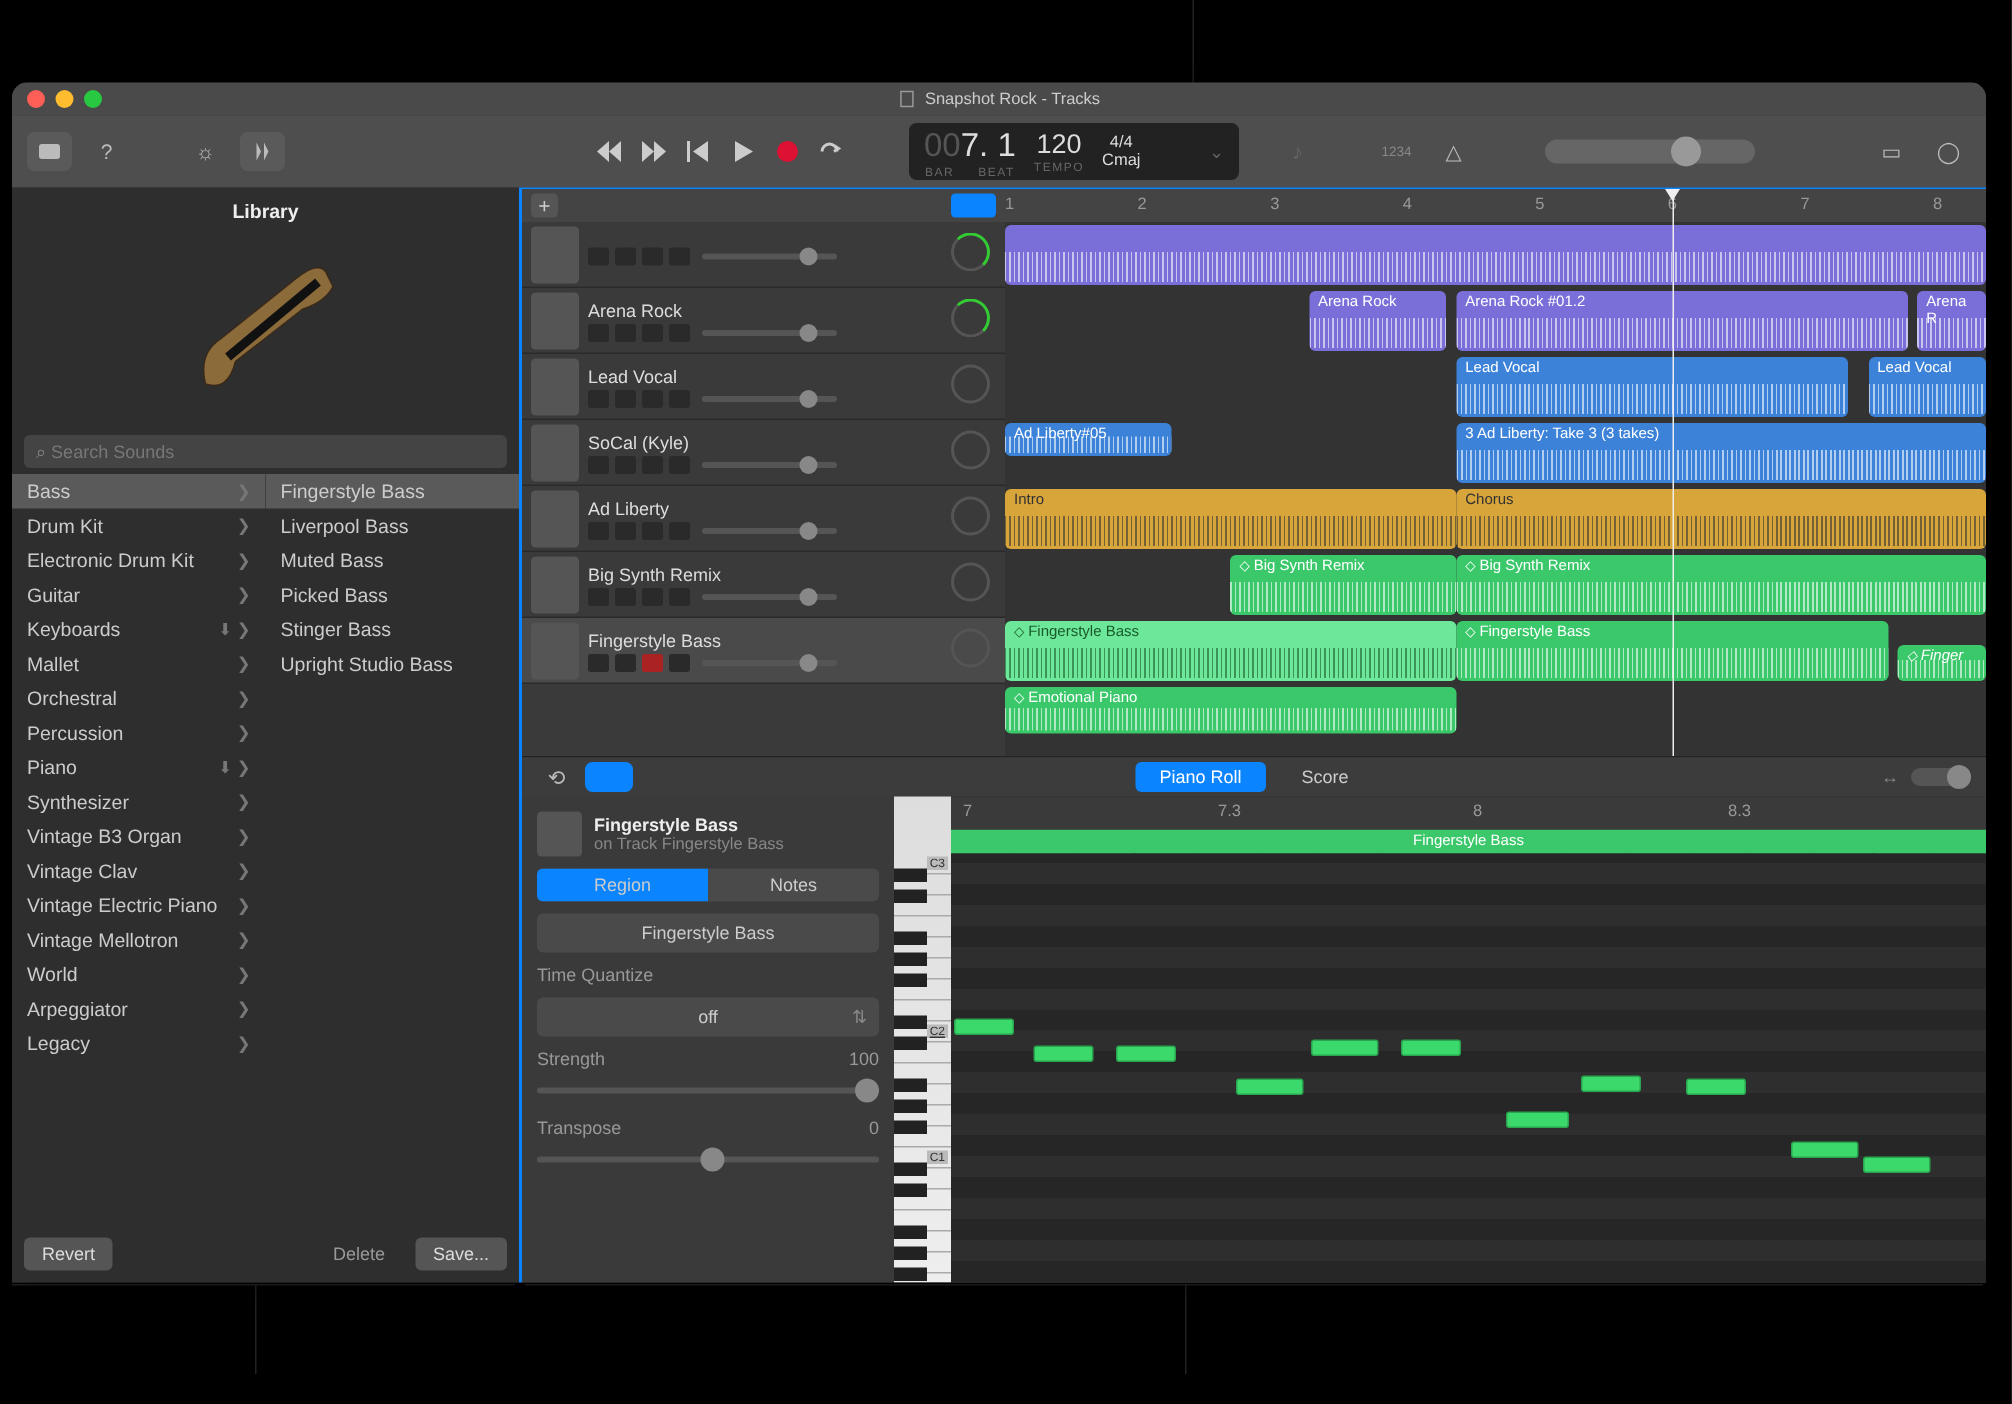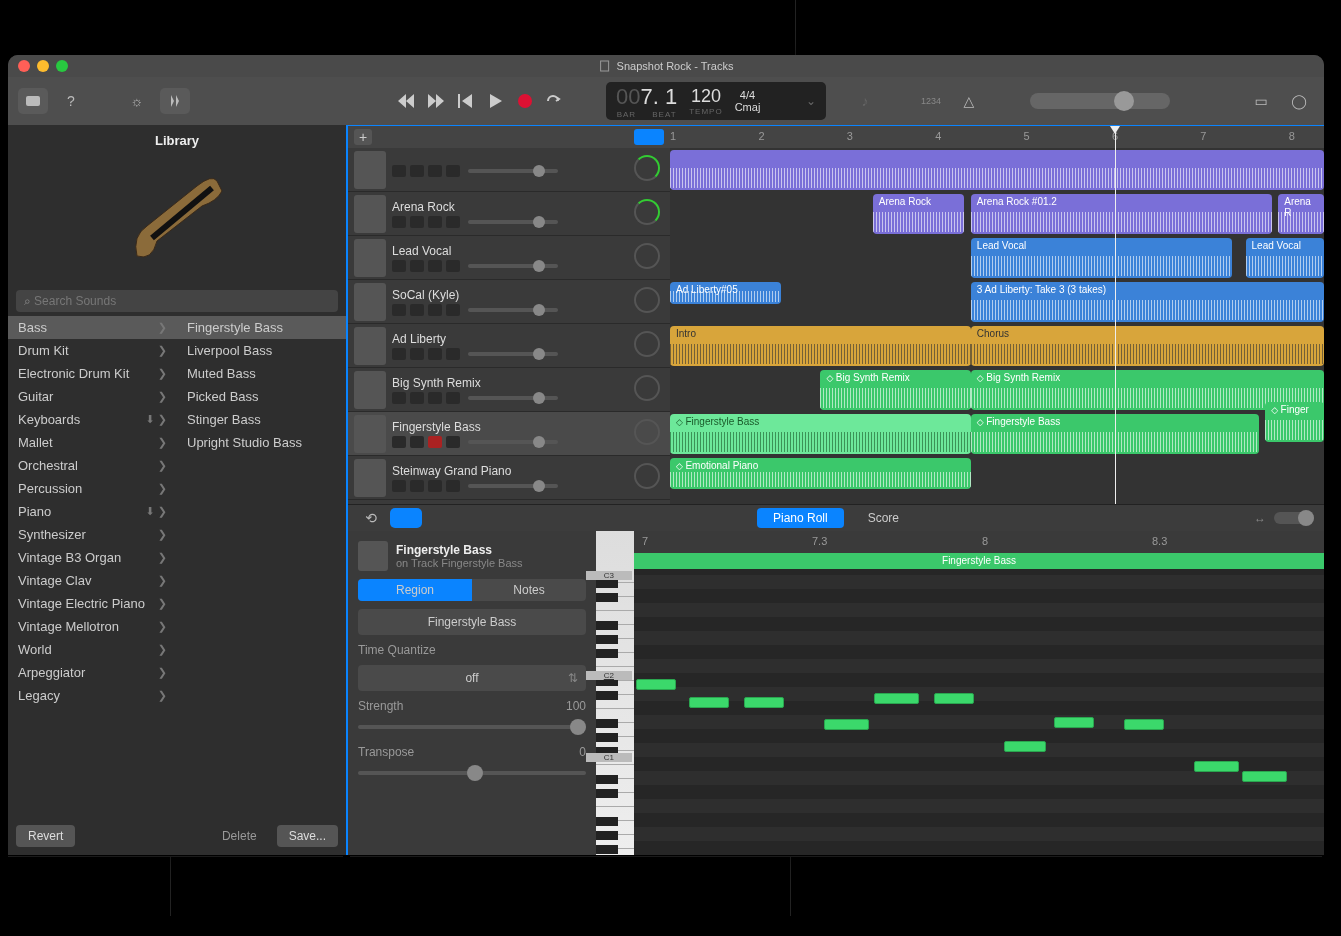--- a/index.html
+++ b/index.html
@@ -87,21 +87,21 @@
 .ed-field { background: #4a4a4a; border-radius: 4px; padding: 6px; text-align: center; }
 .ed-param { display: flex; justify-content: space-between; color: #999; font-size:12px;}
 .ed-slider { height: 4px; background: #555; border-radius: 2px; position: relative; margin:4px 0 8px;}
 .ed-slider::after{content:'';position:absolute;top:-6px;width:16px;height:16px;background:#888;border-radius:50%;}
 .ed-slider.full::after{right:0;} .ed-slider.mid::after{left:48%;}
 
 .piano-roll { flex: 1; display: flex; background: #2a2a2a; }
 .keys { width: 38px; background: linear-gradient(#ddd,#eee); position:relative; }
 .keys .k { position:absolute; left:0; right:0; height:14px; border-bottom:1px solid #aaa;}
 .keys .bk { position:absolute; left:0; width:22px; height:9px; background:#222;}
-.keys .lab { position:absolute; right:2px; font-size:8px; color:#333; background:#bbb; padding:0 18px;}
+.keys .lab { position:absolute; right:2px; font-size:8px; color:#333; background:#bbb; padding:0 2px;}
 .roll { flex: 1; position: relative; background: #2e2e2e;}
 .roll-ruler{height:22px;background:#3a3a3a;color:#999;font-size:11px;position:relative;}
 .roll-ruler span{position:absolute;top:4px;}
 .roll-region-bar{height:16px;background:#3bc86b;color:#fff;font-size:10px;text-align:center;line-height:16px;}
 .grid { position:absolute; top:38px; left:0;right:0;bottom:0;
  background-image: repeating-linear-gradient(0deg, #262626 0, #262626 14px, #2e2e2e 14px, #2e2e2e 28px),
  repeating-linear-gradient(90deg, transparent 0, transparent 40px, #383838 40px, #383838 41px);}
 .note { position:absolute; height:11px; background:#3bd86b; border:1px solid #2aa54f; border-radius:2px;}
 
 .callout-v { position:absolute; width:1px; background:#222;}
@@ -385,34 +385,20 @@
                 <div class="tpan"></div>
               </div>
               <div class="track-h sel">
                 <div class="ticon"></div>
                 <div class="tinfo">
                   <div class="tname">Fingerstyle Bass</div>
                   <div class="tctrl">
                     <span class="mm"></span>
                     <span class="mm"></span>
                     <span class="mm rec"></span>
-                    <span class="mm"></span>
-                    <div class="tvol"></div>
-                  </div>
-                </div>
-                <div class="tpan"></div>
-              </div>
-              <div class="track-h">
-                <div class="ticon"></div>
-                <div class="tinfo">
-                  <div class="tname">Steinway Grand Piano</div>
-                  <div class="tctrl">
-                    <span class="mm"></span>
-                    <span class="mm"></span>
-                    <span class="mm"></span>
                     <span class="mm"></span>
                     <div class="tvol"></div>
                   </div>
                 </div>
                 <div class="tpan"></div>
               </div>
             </div>
         </div>
         <div class="timeline">
           <div class="ruler" id="ruler">
@@ -435,21 +421,21 @@
               <div class="region blue" style="top: 112px; height: 40px; left: 300.84px; width: 261.6px;">Lead Vocal<div class="wave"></div></div>
               <div class="region blue" style="top: 112px; height: 40px; left: 575.52px; width: 78.48px;">Lead Vocal<div class="wave"></div></div>
               <div class="region blue" style="top: 156px; height: 22px; left: 0px; width: 111.18px;">Ad Liberty#05<div class="wave"></div></div>
               <div class="region blue" style="top: 156px; height: 40px; left: 300.84px; width: 353.16px;">3  Ad Liberty: Take 3 (3 takes)<div class="wave"></div></div>
               <div class="region yellow" style="top: 200px; height: 40px; left: 0px; width: 300.84px;">Intro<div class="wave"></div></div>
               <div class="region yellow" style="top: 200px; height: 40px; left: 300.84px; width: 353.16px;">Chorus<div class="wave"></div></div>
               <div class="region green" style="top: 244px; height: 40px; left: 150.42px; width: 150.42px;"><span style="font-size:9px;">◇ </span>Big Synth Remix<div class="wave"></div></div>
               <div class="region green" style="top: 244px; height: 40px; left: 300.84px; width: 353.16px;"><span style="font-size:9px;">◇ </span>Big Synth Remix<div class="wave"></div></div>
               <div class="region green sel" style="top: 288px; height: 40px; left: 0px; width: 300.84px;"><span style="font-size:9px;">◇ </span>Fingerstyle Bass<div class="wave"></div></div>
               <div class="region green" style="top: 288px; height: 40px; left: 300.84px; width: 287.76px;"><span style="font-size:9px;">◇ </span>Fingerstyle Bass<div class="wave"></div></div>
-              <div class="region green" style="top: 276px; height: 40px; left: 595.14px; width: 58.86px;"><span style="font-size:9px;">◇ </span>Finger<div class="wave"></div></div>
+              <div class="region green" style="top: 304px; height: 24px; left: 595.14px; width: 58.86px; font-style: italic;"><span style="font-size:9px;">◇ </span>Finger<div class="wave"></div></div>
               <div class="region green" style="top: 332px; height: 31px; left: 0px; width: 300.84px;"><span style="font-size:9px;">◇ </span>Emotional Piano<div class="wave"></div></div>
             </div>
           <div class="playhead"></div>
         </div>
       </div>
 
       <div class="editor">
         <div class="ed-tabs">
           <div class="ed-tabs-left">
             <div class="tbtn" style="width:26px;height:20px;background:none">⟲</div>
@@ -525,22 +511,22 @@
                 <div class="k" style="top: 262px;"></div>
                 <div class="bk" style="top: 258px;"></div>
                 <div class="k" style="top: 276px;"></div>
                 <div class="k" style="top: 290px;"></div>
                 <div class="bk" style="top: 286px;"></div>
                 <div class="k" style="top: 304px;"></div>
                 <div class="bk" style="top: 300px;"></div>
                 <div class="k" style="top: 318px;"></div>
                 <div class="bk" style="top: 314px;"></div>
                 <div class="lab" style="top: 40px;">C3</div>
-                <div class="lab" style="top: 140px; text-decoration: underline;">C2</div>
-                <div class="lab" style="top: 222px;">C1</div>
+                <div class="lab" style="top: 152px; text-decoration: underline;">C2</div>
+                <div class="lab" style="top: 236px;">C1</div>
               </div>
             <div class="roll">
               <div class="roll-ruler" id="roll-ruler">
                   <span style="left: 8px;">7</span>
                   <span style="left: 178px;">7.3</span>
                   <span style="left: 348px;">8</span>
                   <span style="left: 518px;">8.3</span>
                 </div>
               <div class="roll-region-bar">Fingerstyle Bass</div>
               <div class="grid"></div>

